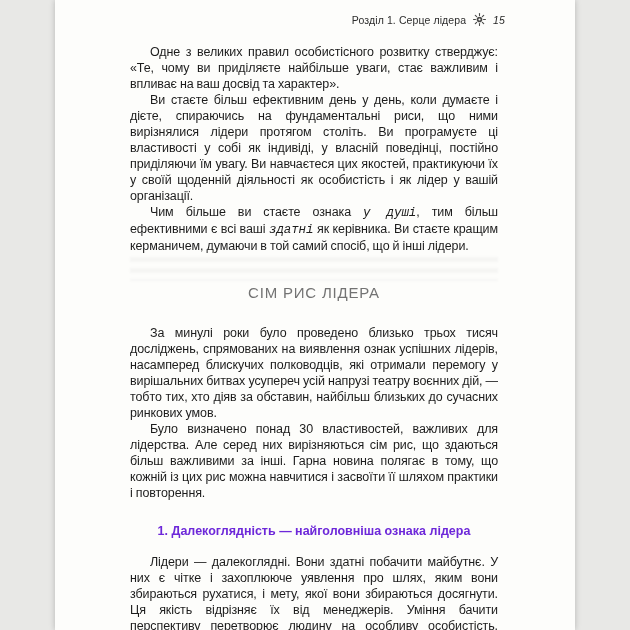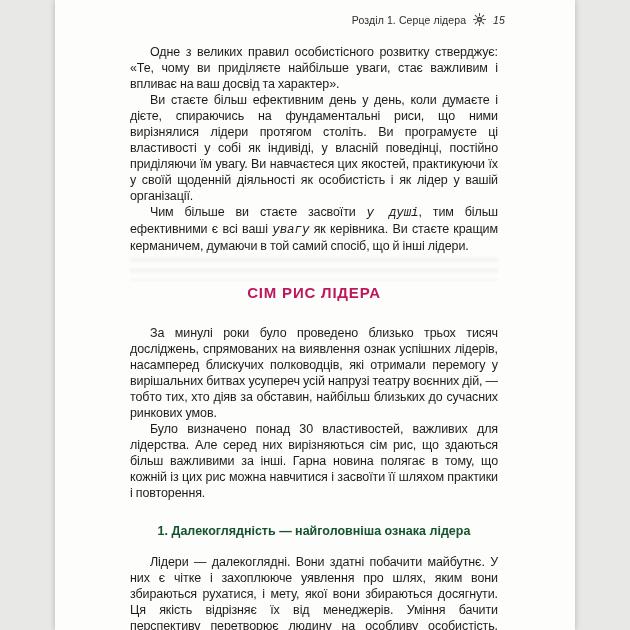--- a/index.html
+++ b/index.html
@@ -63,32 +63,32 @@
       rgba(0,0,0,0) 5px 11px
     );
     filter: blur(1px);
     opacity: 0.55;
   }
 
   h2.section-heading {
     margin: 3px 0 24px 0;
     font-size: 15px;
     line-height: 17px;
-    font-weight: bold;
+    font-weight: normal;
     text-align: center;
     letter-spacing: 0.8px;
-    color: #be185d;
+    color: #737373;
   }
   h3.subsection-heading {
     margin: 22px 0 15px 0;
     font-size: 12.5px;
     line-height: 16px;
     font-weight: bold;
     text-align: center;
-    color: #14532d;
+    color: #6d28d9;
   }
 </style>
 </head>
 <body>
 
 <div class="canvas">
   <div class="book-page">
 
     <header class="page-header">
       <span class="running-head">Розділ 1. Серце лідера</span>
@@ -110,21 +110,21 @@
       </span>
       <span class="page-number">15</span>
     </header>
 
     <main class="page-body">
 
       <p>Одне з великих правил особистісного розвитку стверджує: «Те, чому ви приділяєте найбільше уваги, стає важливим і впливає на ваш досвід та характер».</p>
 
       <p>Ви стаєте більш ефективним день у день, коли думаєте і дієте, спираючись на фундаментальні риси, що ними вирізнялися лідери протягом століть. Ви програмуєте ці властивості у собі як індивіді, у власній поведінці, постійно приділяючи їм увагу. Ви навчаєтеся цих якостей, практикуючи їх у своїй щоденній діяльності як особистість і як лідер у вашій організації.</p>
 
-      <p><span>Чим більше ви стаєте засвоїти </span><span class="italic">у душі</span><span>, тим більш ефективними є всі ваші </span><span class="italic">увагу</span><span> як керівника. Ви стаєте кращим керманичем, думаючи в той самий спосіб, що й інші лідери.</span></p>
+      <p><span>Чим більше ви стаєте ознака </span><span class="italic">у душі</span><span>, тим більш ефективними є всі ваші </span><span class="italic">здатні</span><span> як керівника. Ви стаєте кращим керманичем, думаючи в той самий спосіб, що й інші лідери.</span></p>
 
       <div class="bleed-through"></div>
 
       <h2 class="section-heading">СІМ РИС ЛІДЕРА</h2>
 
       <p>За минулі роки було проведено близько трьох тисяч досліджень, спрямованих на виявлення ознак успішних лідерів, насамперед блискучих полководців, які отримали перемогу у вирішальних битвах усупереч усій напрузі театру воєнних дій, — тобто тих, хто діяв за обставин, найбільш близьких до сучасних ринкових умов.</p>
 
       <p>Було визначено понад 30 властивостей, важливих для лідерства. Але серед них вирізняються сім рис, що здаються більш важливими за інші. Гарна новина полягає в тому, що кожній із цих рис можна навчитися і засвоїти її шляхом практики і повторення.</p>
 
       <h3 class="subsection-heading">1. Далекоглядність — найголовніша ознака лідера</h3>

